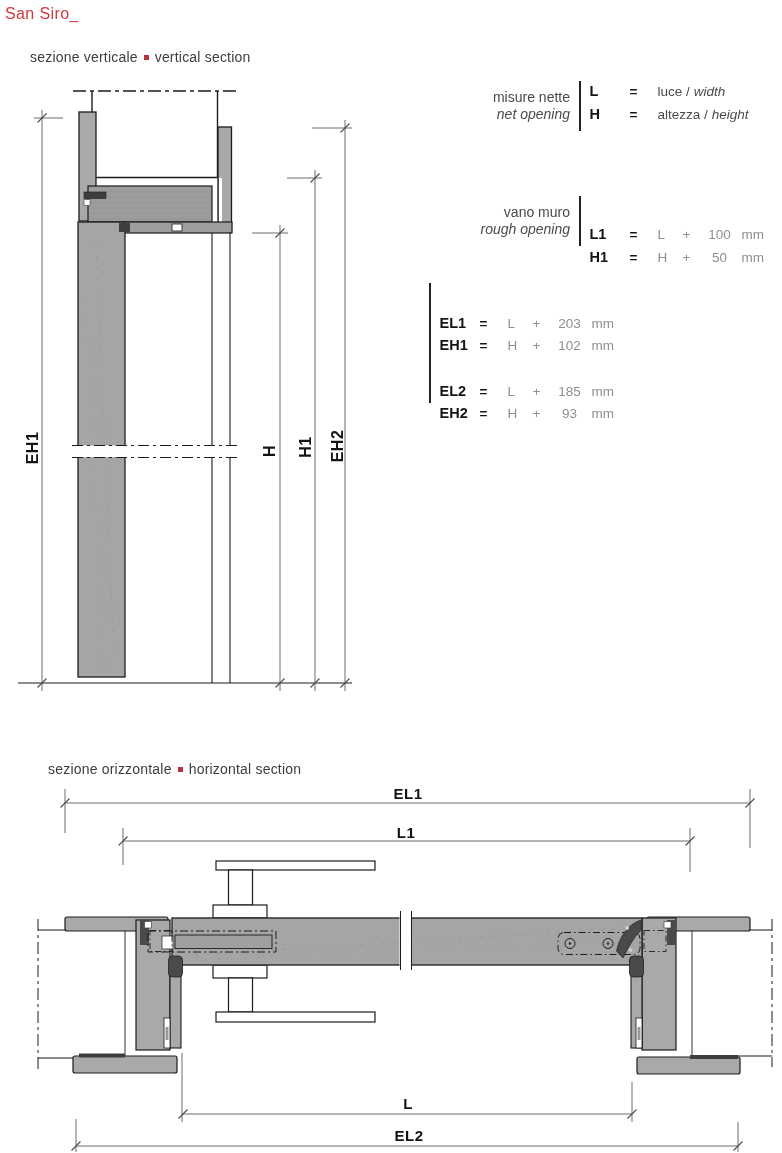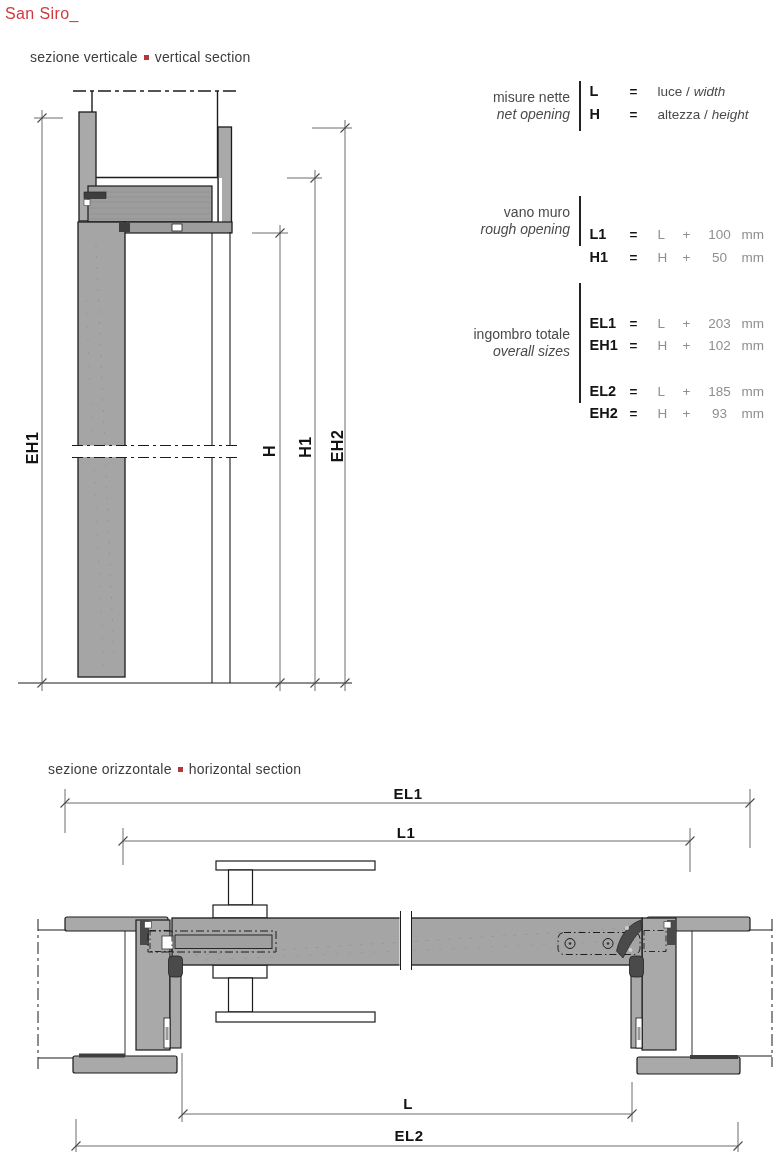--- a/index.html
+++ b/index.html
@@ -276,24 +276,20 @@
         <span class="eq">=</span>
         <span class="tok-base">H</span>
         <span class="tok-plus">+</span>
         <span class="tok-amt">50</span>
         <span class="tok-unit">mm</span>
       </div>
     </div>
   </div>
 
   <div class="legend-group" style="top:283px;height:120px;">
-    <div class="lg-labels">
-      <div>ingombro totale</div>
-      <div class="en">overall sizes</div>
-    </div>
     <div class="lg-rule"></div>
     <div class="lg-rows">
       <div class="lg-row lg-row-sm">
         <span class="sym">EL1</span>
         <span class="eq">=</span>
         <span class="tok-base">L</span>
         <span class="tok-plus">+</span>
         <span class="tok-amt">203</span>
         <span class="tok-unit">mm</span>
       </div>

